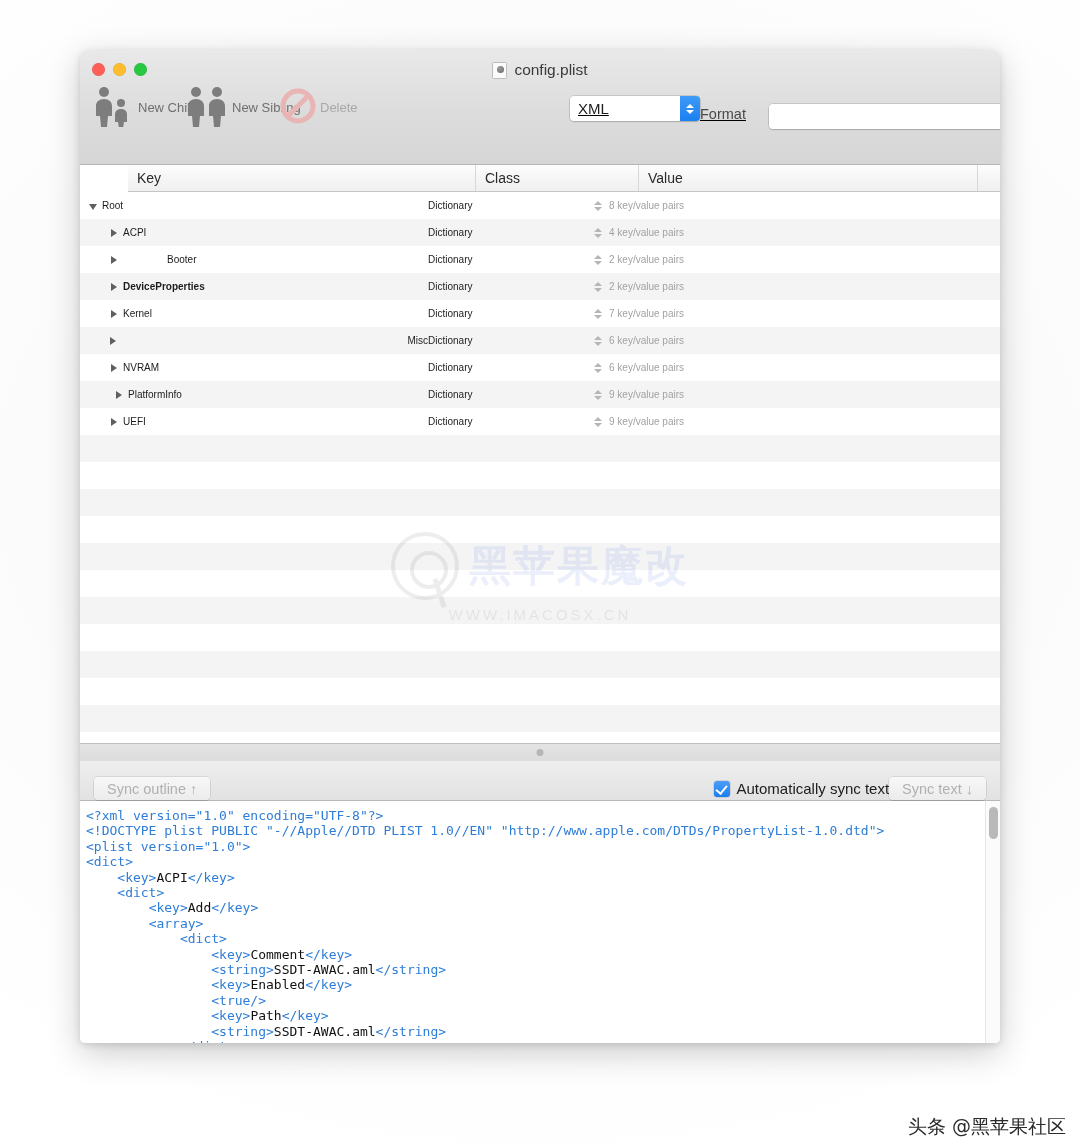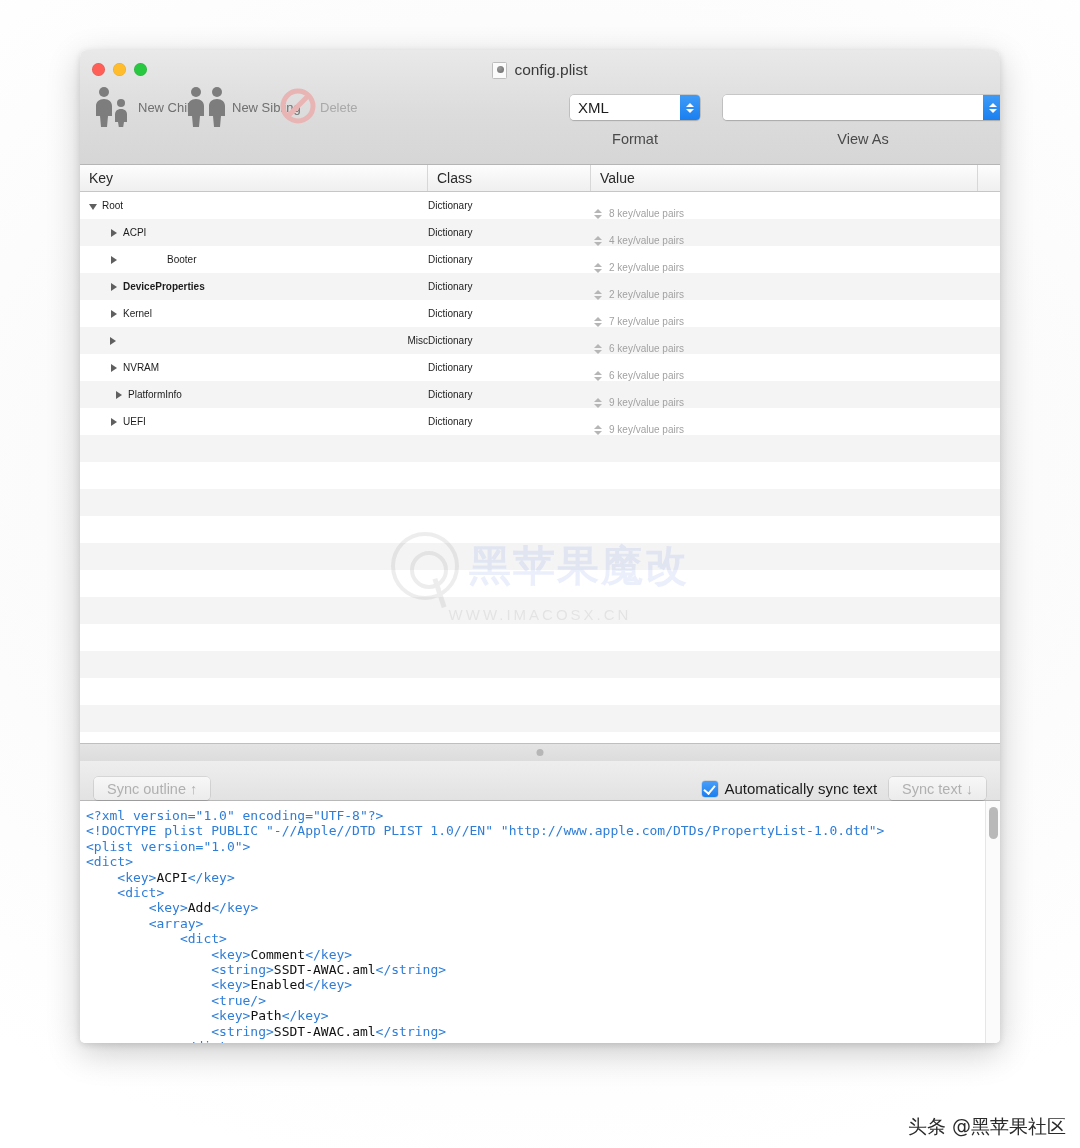--- a/index.html
+++ b/index.html
@@ -81,21 +81,21 @@
     font-size: 13px; color: #6f6f6f;
     margin-top: 3px; white-space: nowrap;
   }
   .tb-btn.disabled .tb-label { color: #a9a9a9; }
 
   
   #dd-group {
     position: absolute; left: 490px; top: 45px;
     display: flex; align-items: flex-start;
   }
-  .dd-wrap { display: flex; flex-direction: column; align-items: center; }
+  .dd-wrap { display: flex; flex-direction: row; align-items: center; text-decoration: underline; }
   .dd-field {
     height: 25px; display: flex; align-items: stretch;
     border-radius: 4px; overflow: hidden;
     box-shadow: 0 0 0 0.5px rgba(0,0,0,0.22), 0 1px 1.5px rgba(0,0,0,0.13);
   }
   .dd-text {
     background: #ffffff;
     display: flex; align-items: center;
     padding: 0 8px;
     font-size: 15px; color: #1d1d1d;
@@ -127,21 +127,21 @@
     display: flex; flex-direction: column;
     background: #ffffff;
     position: relative;
     min-height: 0;
     overflow: hidden;
   }
   #thead {
     display: flex; height: 27px; flex: none;
     background: linear-gradient(to bottom, #fdfdfd 0%, #efefef 100%);
     border-bottom: 1px solid #c6c6c6;
-    font-size: 14px; color: #2a2a2a;
+    font-size: 14px; color: #2a2a2a; margin-left: 48px;
   }
   #thead .th {
     display: flex; align-items: center;
     padding-left: 9px;
     border-right: 1px solid #d7d7d7;
   }
   .col-key   { width: 348px; flex: none; }
   .col-class { width: 163px; flex: none; }
   .col-value { flex: 1 1 auto; min-width: 0; }
   .col-pad   { width: 22px; flex: none; border-right: none !important; }
@@ -158,21 +158,21 @@
   }
   .row.odd  { background: #ffffff; }
   .row.even { background: #f4f4f4; }
   .row .c {
     height: 100%;
     display: flex; align-items: center;
     overflow: hidden; white-space: nowrap;
   }
   .c.col-key   { padding-left: 9px; color: #1c1c1c; }
   .c.col-class { color: #1c1c1c; }
-  .c.col-value { color: #a2a2a2; align-items: flex-end; }
+  .c.col-value { color: #a2a2a2; }
   .c.col-pad   { }
 
   .twisty {
     width: 0; height: 0; flex: none;
     margin-right: 6px;
   }
   .twisty.closed {
     border-left: 6.5px solid #5f5f5f;
     border-top: 4.5px solid transparent;
     border-bottom: 4.5px solid transparent;
@@ -255,21 +255,21 @@
     height: 23px; padding: 0 13px;
     display: flex; align-items: center;
     border-radius: 4px;
     background: linear-gradient(to bottom, #f7f7f7, #ececec);
     box-shadow: 0 0 0 0.5px rgba(0,0,0,0.17), 0 1px 1px rgba(0,0,0,0.08);
     font-size: 14.5px; color: #b0b0b0;
     white-space: nowrap;
   }
   #sync-right {
     margin-left: auto;
-    display: flex; align-items: center; gap: 12px;
+    display: flex; align-items: center; gap: 0;
   }
   #auto-sync { display: flex; align-items: center; gap: 7px; }
   #auto-sync-box {
     width: 16px; height: 16px; border-radius: 3px;
     background: linear-gradient(to bottom, #4a9ef8, #1a7ef0);
     box-shadow: 0 0 0 0.5px rgba(0,0,0,0.18);
     position: relative; flex: none;
   }
   #auto-sync-box::after {
     content: "";

